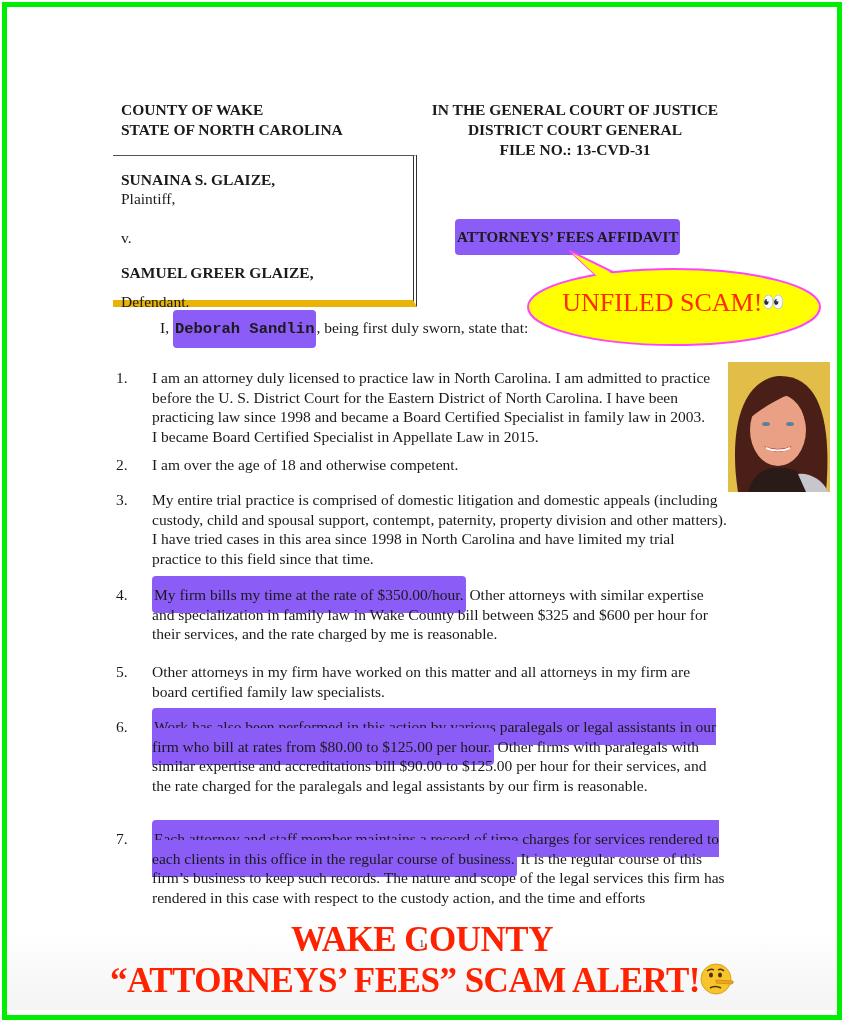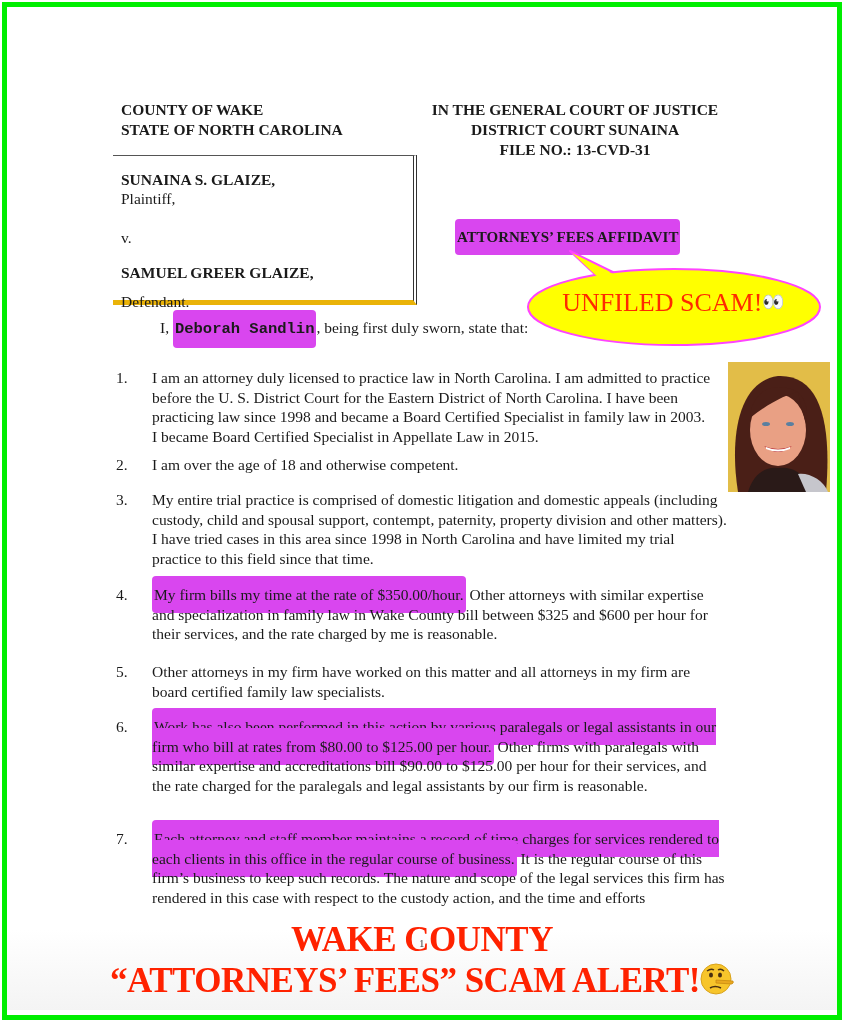--- a/index.html
+++ b/index.html
@@ -45,33 +45,33 @@
       width: 300px;
       text-align: center;
       font-weight: bold;
       font-size: 15.5px;
       line-height: 20px;
     }
     .party-box {
       left: 113px; top: 155px;
       width: 300px; height: 144px;
       border-top: 1px solid #555;
-      border-bottom: 5px solid #eab308;
+      border-bottom: 7px solid #eab308;
       border-right: 4px double #333;
     }
     .party-line {
       position: absolute;
       left: 8px;
       font-size: 15.5px;
       line-height: 19px;
     }
     .party-line.bold { font-weight: bold; }
 
     .hl {
-      background: #d946ef;
+      background: #8b5cf6;
       border-radius: 4px;
       padding: 10px 2px;
     }
     .affidavit-title {
       left: 455px; top: 227px;
       font-weight: bold;
       font-size: 15px;
       line-height: 20px;
     }
 
@@ -151,21 +151,21 @@
 
 <div class="frame"></div>
 <div class="bottom-fade"></div>
 
 <div class="abs caption-left">
   <div>COUNTY OF WAKE</div>
   <div>STATE OF NORTH CAROLINA</div>
 </div>
 <div class="abs caption-right">
   <div>IN THE GENERAL COURT OF JUSTICE</div>
-  <div>DISTRICT COURT SUNAINA</div>
+  <div>DISTRICT COURT GENERAL</div>
   <div>FILE NO.: 13-CVD-31</div>
 </div>
 
 <div class="abs party-box">
   <div class="party-line bold" style="top:14px">SUNAINA S. GLAIZE,</div>
   <div class="party-line" style="top:33px">Plaintiff,</div>
   <div class="party-line" style="top:72px">v.</div>
   <div class="party-line bold" style="top:107px">SAMUEL GREER GLAIZE,</div>
   <div class="party-line" style="top:136px">Defendant.</div>
 </div>

